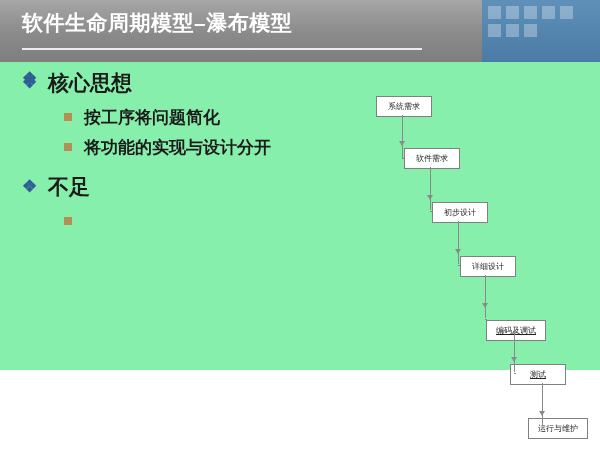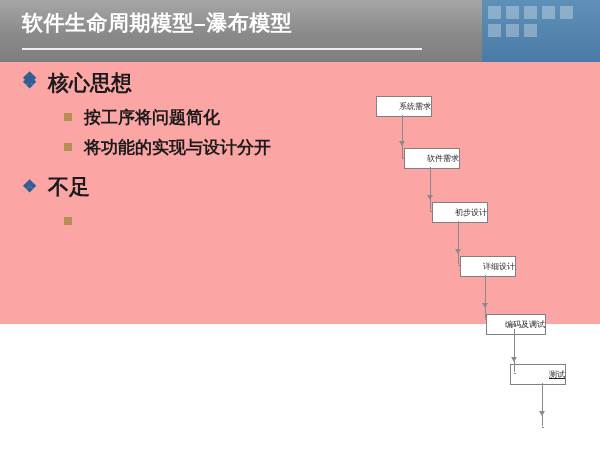--- a/index.html
+++ b/index.html
@@ -9,22 +9,22 @@
   body {
     width: 600px;
     height: 454px;
     background: #ffffff;
     font-family: "Liberation Sans", sans-serif;
     overflow: hidden;
   }
   .slide {
     position: relative;
     width: 600px;
-    height: 324px;
-    background: #fca5a5;
+    height: 370px;
+    background: #86efac;
   }
 
   
   .header {
     position: absolute;
     left: 0;
     top: 0;
     width: 600px;
     height: 62px;
     background: #8e8e8e;
@@ -118,21 +118,21 @@
     top: 70px;
     width: 232px;
     height: 384px;
   }
   .node {
     position: absolute;
     background: #ffffff;
     border: 1px solid #808080;
     font-size: 8px;
     color: #222222;
-    text-align: right;
+    text-align: center;
     line-height: 19px;
     height: 19px;
     white-space: nowrap;
   }
   .conn {
     position: absolute;
     background: #8a8a8a;
   }
   .conn.v { width: 1px; }
   .conn.h { height: 1px; }
@@ -198,22 +198,23 @@
     </div>
 
   </div>
 
   <div class="diagram">
 
     <div class="node" style="left:8px;  top:26px;  width:54px;">系统需求</div>
     <div class="node" style="left:36px; top:78px;  width:54px;">软件需求</div>
     <div class="node" style="left:64px; top:132px; width:54px;">初步设计</div>
     <div class="node" style="left:92px; top:186px; width:54px;">详细设计</div>
-    <div class="node" style="left:118px;top:244px; width:58px;">编码及调试</div>
+    <div class="node" style="left:118px;top:250px; width:58px;text-decoration:underline;">编码及调试</div>
     <div class="node" style="left:142px;top:294px; width:54px;text-decoration:underline;">测试</div>
+    <div class="node" style="left:160px;top:348px; width:58px;">运行与维护</div>
 
     <div class="conn v" style="left:34px; top:45px; height:43px;"></div>
     <div class="conn h" style="left:34px; top:88px; width:2px;"></div>
     <div class="arrow" style="left:31px; top:71px;"></div>
 
     <div class="conn v" style="left:62px; top:97px; height:43px;"></div>
     <div class="conn h" style="left:62px; top:141px; width:2px;"></div>
     <div class="arrow" style="left:59px; top:125px;"></div>
 
     <div class="conn v" style="left:90px; top:151px; height:43px;"></div>

